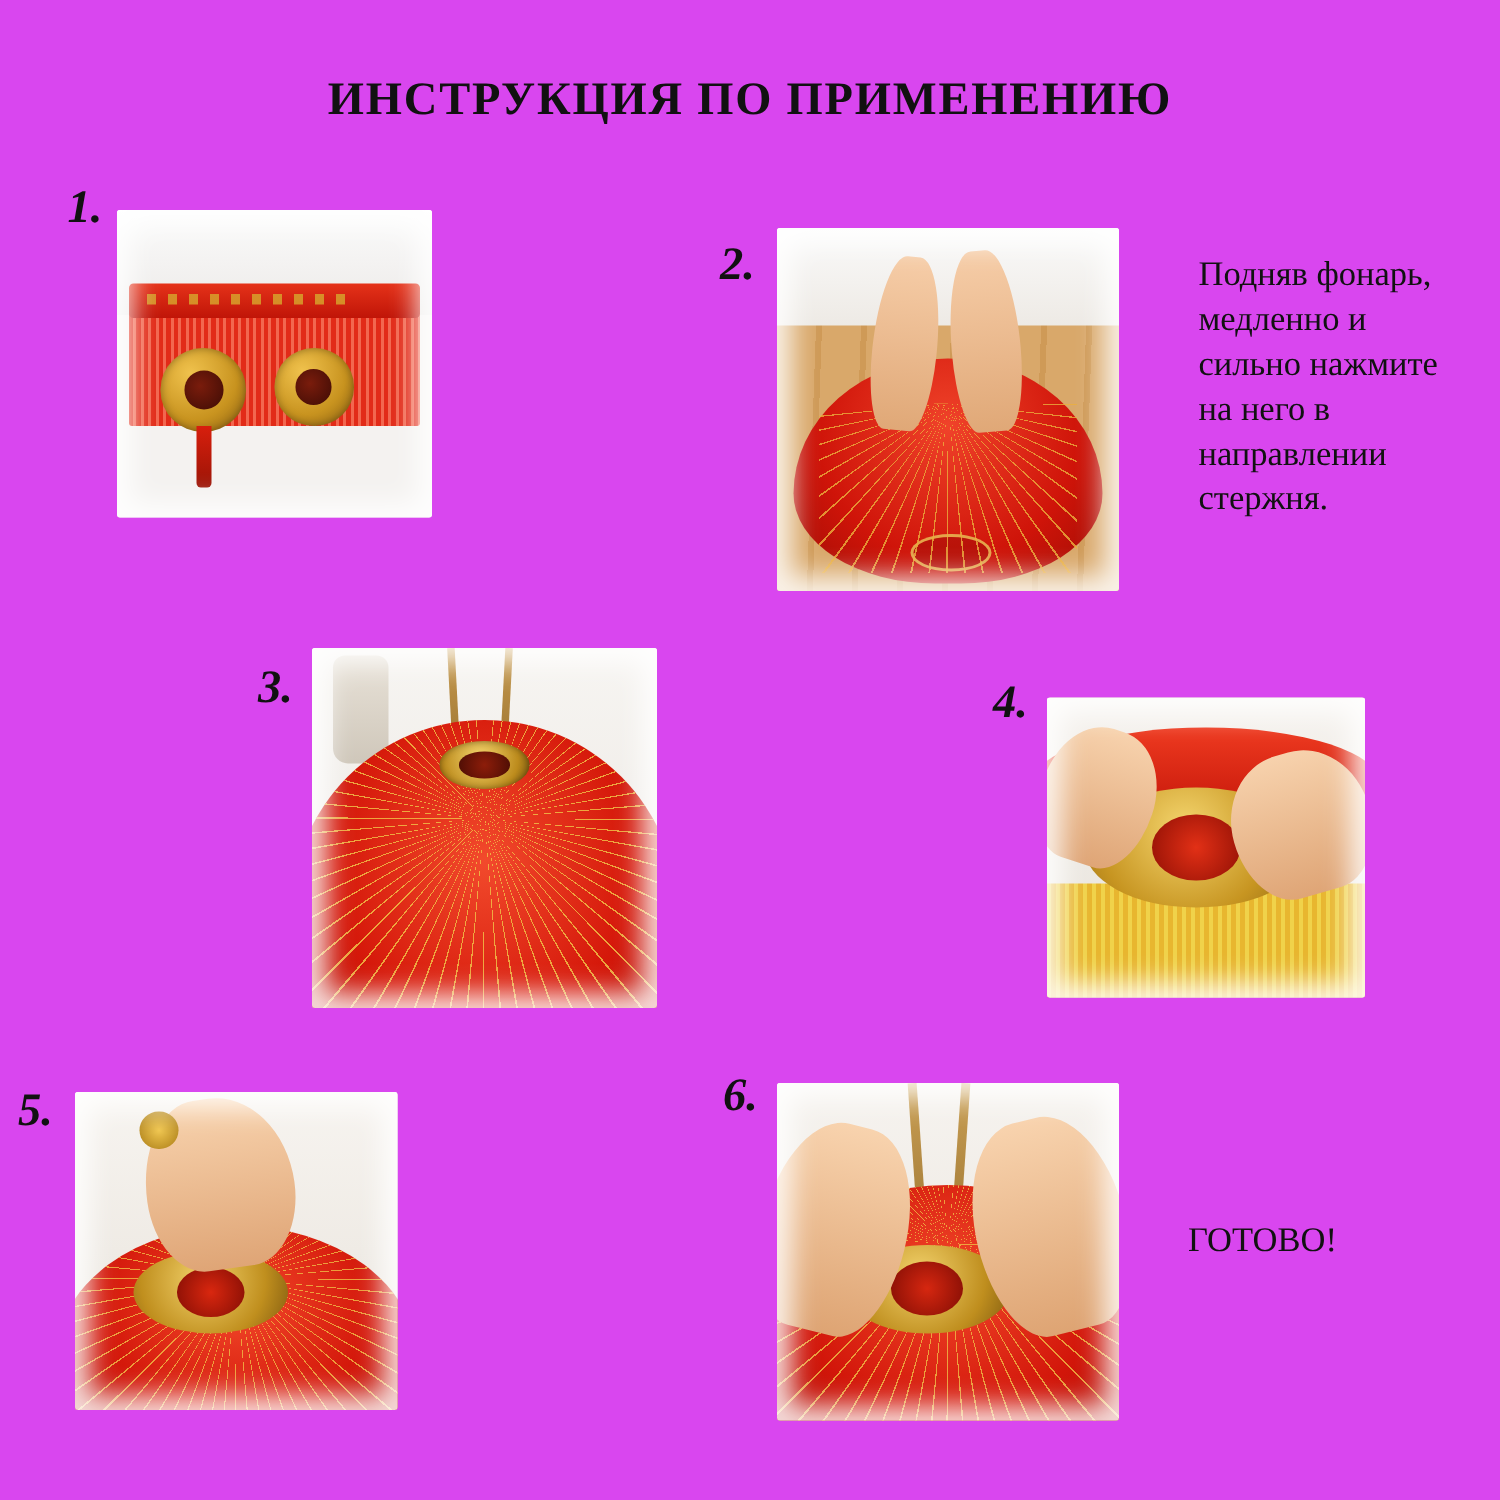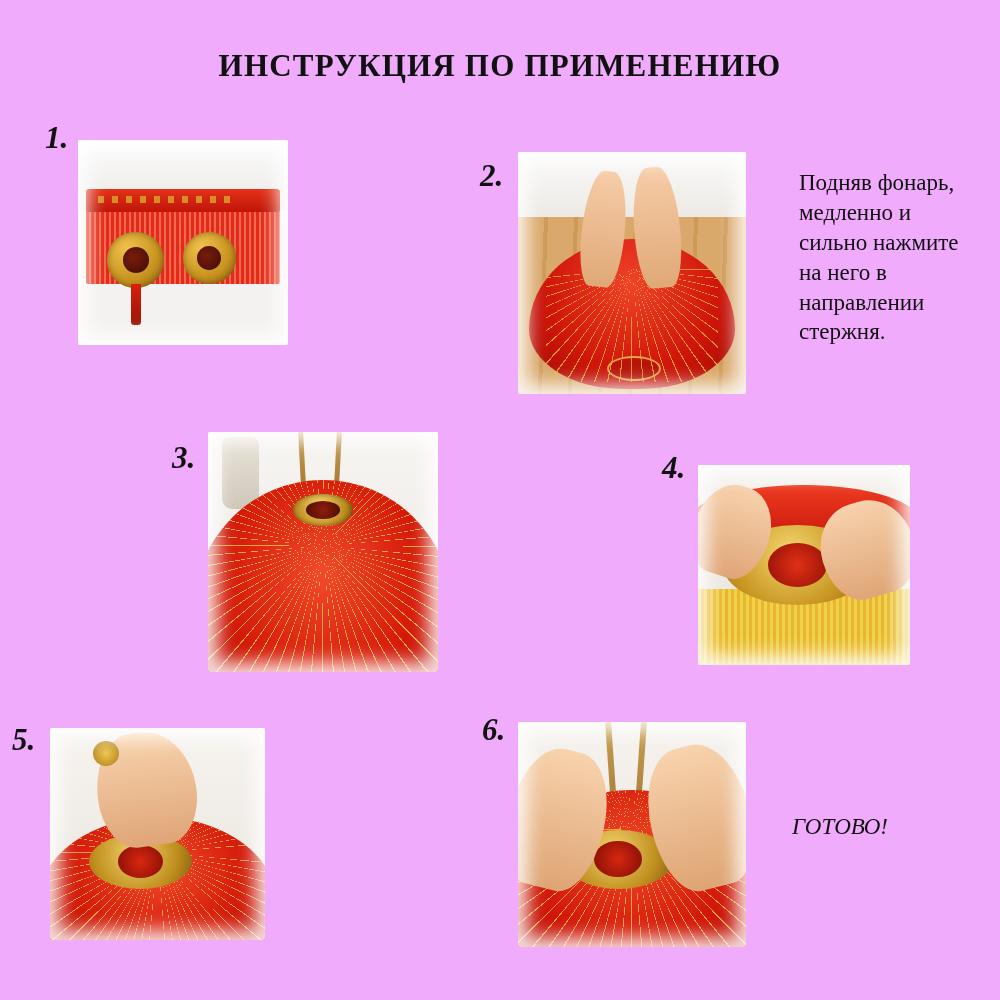--- a/index.html
+++ b/index.html
@@ -10,21 +10,21 @@
   body {
     width: 1000px;
     height: 1000px;
     position: relative;
     font-family: "Liberation Serif", serif;
     overflow: hidden;
   }
   .page {
     position: absolute;
     inset: 0;
-    background: #f0abfc;
+    background: #d946ef;
   }
   .title {
     position: absolute;
     top: 48px;
     left: 0;
     width: 1000px;
     text-align: center;
     font-family: "Liberation Serif", serif;
     font-weight: bold;
     font-size: 31px;
@@ -310,15 +310,15 @@
       <div class="rod b"></div>
       <div class="lantern"></div>
       <div class="disc">
           <div class="core"></div>
         </div>
       <div class="hand h1"></div>
       <div class="hand h2"></div>
     </div>
     <div class="vignette"></div>
   </div>
-  <div class="caption" style="left:792px; top:812px; width:190px; font-style:italic;">ГОТОВО!</div>
+  <div class="caption" style="left:792px; top:812px; width:190px; ">ГОТОВО!</div>
 
 </div>
 
 </body></html>

